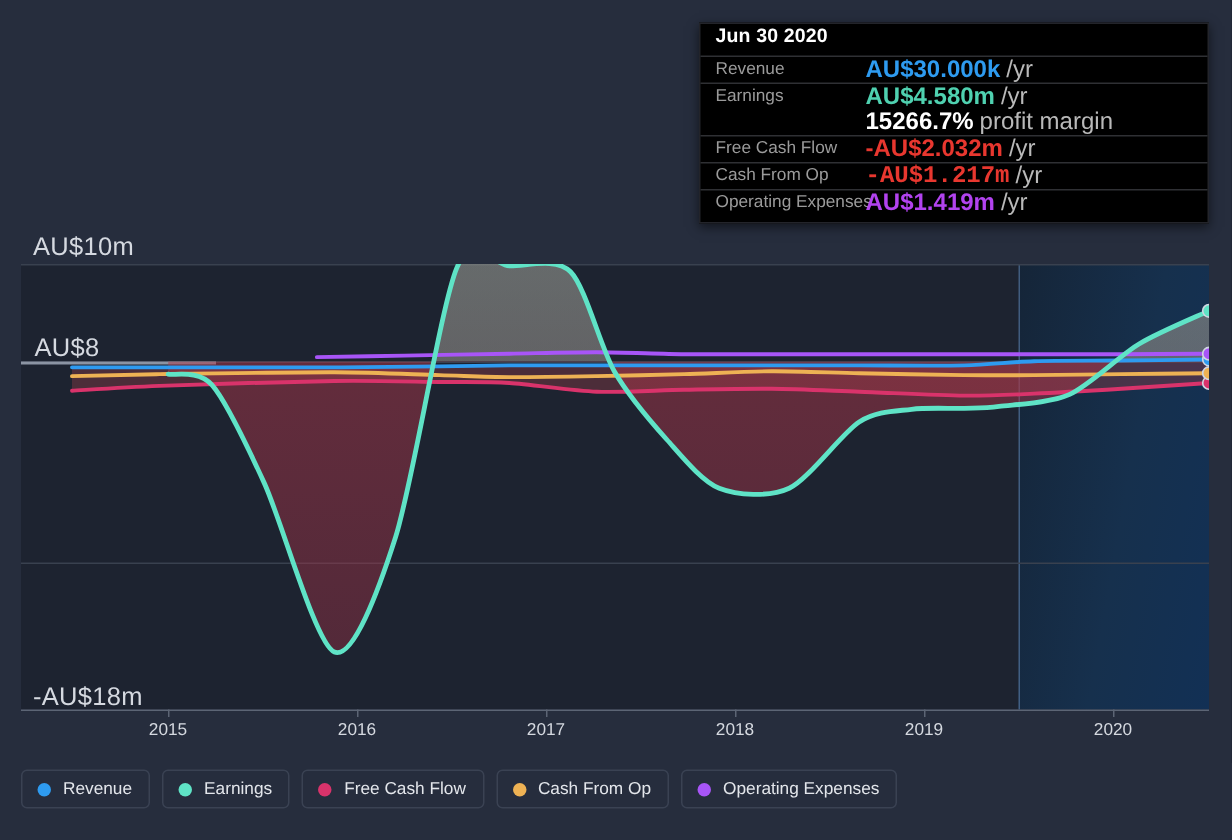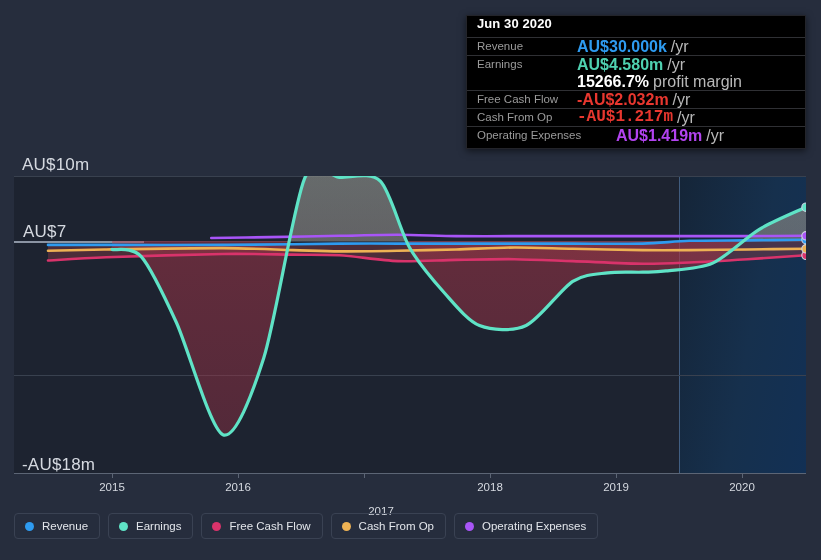--- a/index.html
+++ b/index.html
@@ -95,33 +95,33 @@
   <div class="plot-bg-forecast"></div>
   <div class="forecast-divider"></div>
 
   <div class="gridline" style="top:176px;"></div>
   <div class="gridline" style="top:241px;"></div>
   <div class="gridline" style="top:375px;"></div>
   <div class="axis-line" style="top:473px;"></div>
   <div class="zero-line" style="top:241px;"></div>
 
   <div class="y-label" style="left:22px;top:155px;">AU$10m</div>
-  <div class="y-label" style="left:23px;top:222px;">AU$7</div>
+  <div class="y-label" style="left:23px;top:222px;">AU$8</div>
   <div class="y-label" style="left:22px;top:455px;">-AU$18m</div>
 
   <div class="x-tick" style="left:112px;"></div>
   <div class="x-tick" style="left:238px;"></div>
   <div class="x-tick" style="left:364px;"></div>
   <div class="x-tick" style="left:490px;"></div>
   <div class="x-tick" style="left:616px;"></div>
   <div class="x-tick" style="left:742px;"></div>
 
   <div class="x-label" style="left:77px;top:481px;">2015</div>
   <div class="x-label" style="left:203px;top:481px;">2016</div>
-  <div class="x-label" style="left:346px;top:481px;margin-top:24px;">2017</div>
+  <div class="x-label" style="left:329px;top:481px;">2017</div>
   <div class="x-label" style="left:455px;top:481px;">2018</div>
   <div class="x-label" style="left:581px;top:481px;">2019</div>
   <div class="x-label" style="left:707px;top:481px;">2020</div>
 
   <svg class="series" id="series-svg" viewBox="0 0 821 560" preserveAspectRatio="none">
       <defs>
         <clipPath id="plotclip">
           <rect x="14" y="176" width="792" height="297"></rect>
         </clipPath>
         <linearGradient id="earnGradPos" x1="0" y1="0" x2="0" y2="1">
@@ -176,21 +176,21 @@
           <span class="tt-val" style="color: rgb(232, 55, 47);">-AU$2.032m</span>
           <span class="tt-unit">/yr</span>
         </div>
         <div class="tt-row" style="height: 17px; line-height: 17px; display: flex; align-items: center;">
           <span class="tt-key">Cash From Op</span>
           <span class="tt-val" style="color: rgb(232, 55, 47); font-family: Liberation Mono, monospace;">-AU$1.217m</span>
           <span class="tt-unit">/yr</span>
         </div>
         <div class="tt-row" style="height: 17px; line-height: 17px; display: flex; align-items: center;">
           <span class="tt-key">Operating Expenses</span>
-          <span class="tt-val" style="color: rgb(178, 67, 239); margin-left: 39px;">AU$1.419m</span>
+          <span class="tt-val" style="color: rgb(178, 67, 239);">AU$1.419m</span>
           <span class="tt-unit">/yr</span>
         </div>
       </div>
     <div class="tt-pad"></div>
   </div>
 
   <div class="legend" id="legend">
       <div class="legend-item">
         <span class="legend-dot" style="background: rgb(46, 155, 240);"></span>
         <span class="legend-text">Revenue</span>

